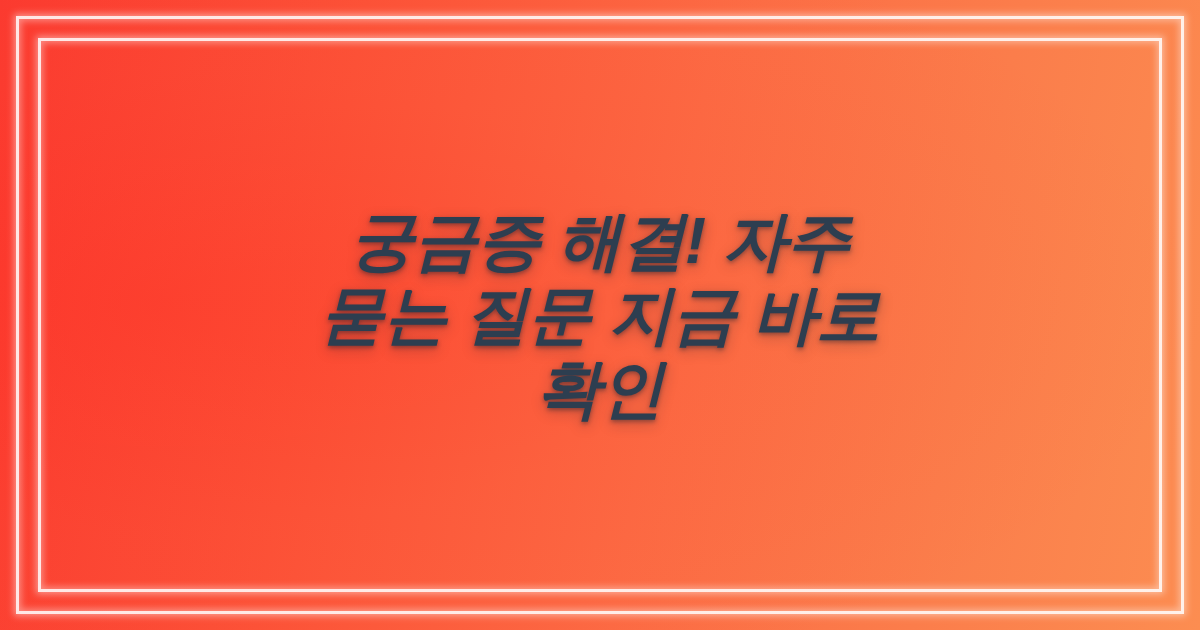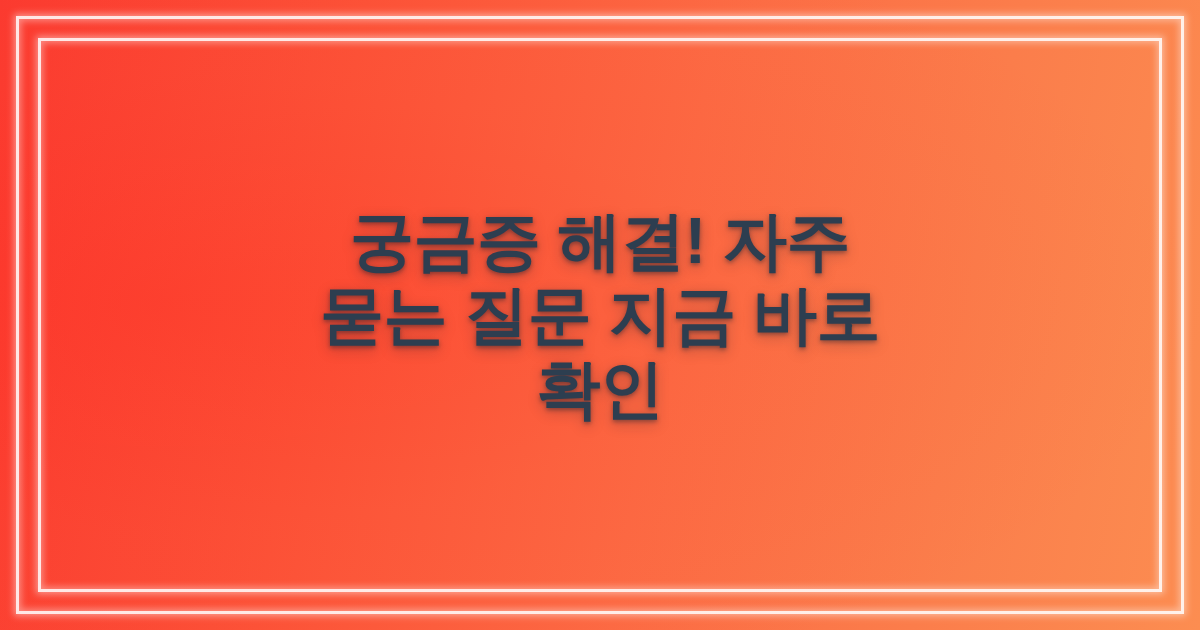--- a/index.html
+++ b/index.html
@@ -9,20 +9,21 @@
     background: #ffffff;
   }
 
   .canvas {
     position: relative;
     width: 1200px;
     height: 630px;
     overflow: hidden;
     background: linear-gradient(100deg, #fb3a30 0%, #fc5338 28%, #fc6b44 55%, #fb7d4b 78%, #fc8d51 100%);
     font-family: "Liberation Sans", "DejaVu Sans", sans-serif;
+    font-style: italic;
   }
 
   
   .sheen {
     position: absolute;
     inset: 0;
     background: radial-gradient(120% 95% at 14% 48%, rgba(255, 40, 30, 0.28) 0%, rgba(255, 60, 40, 0.10) 38%, rgba(255, 255, 255, 0) 72%);
     pointer-events: none;
   }
 

